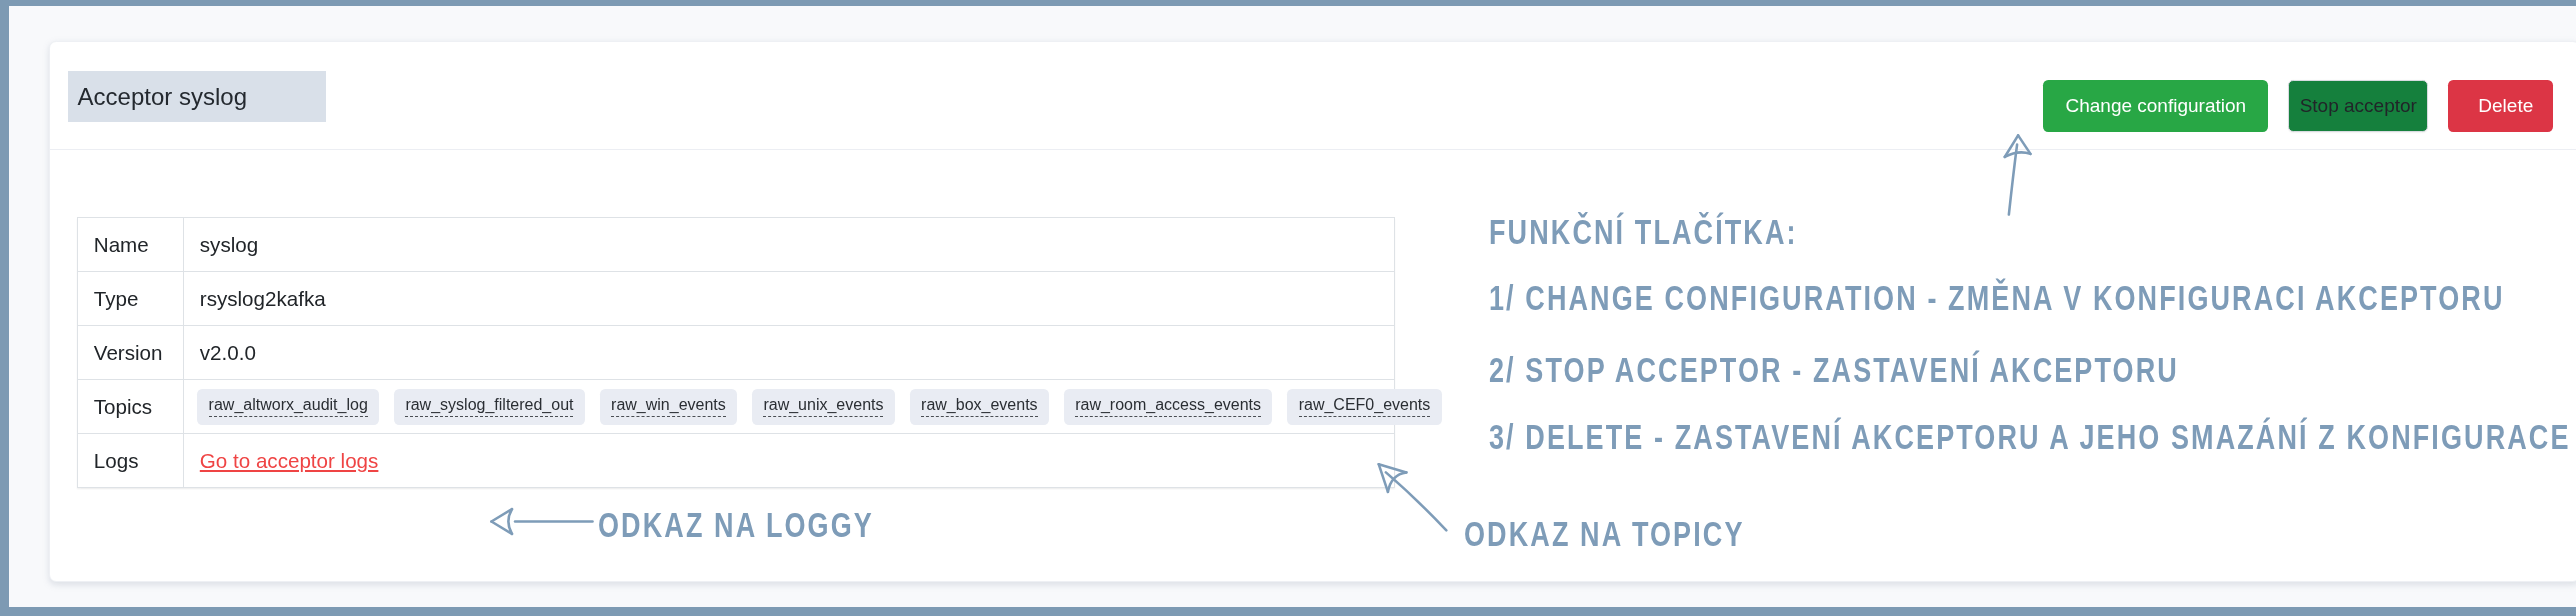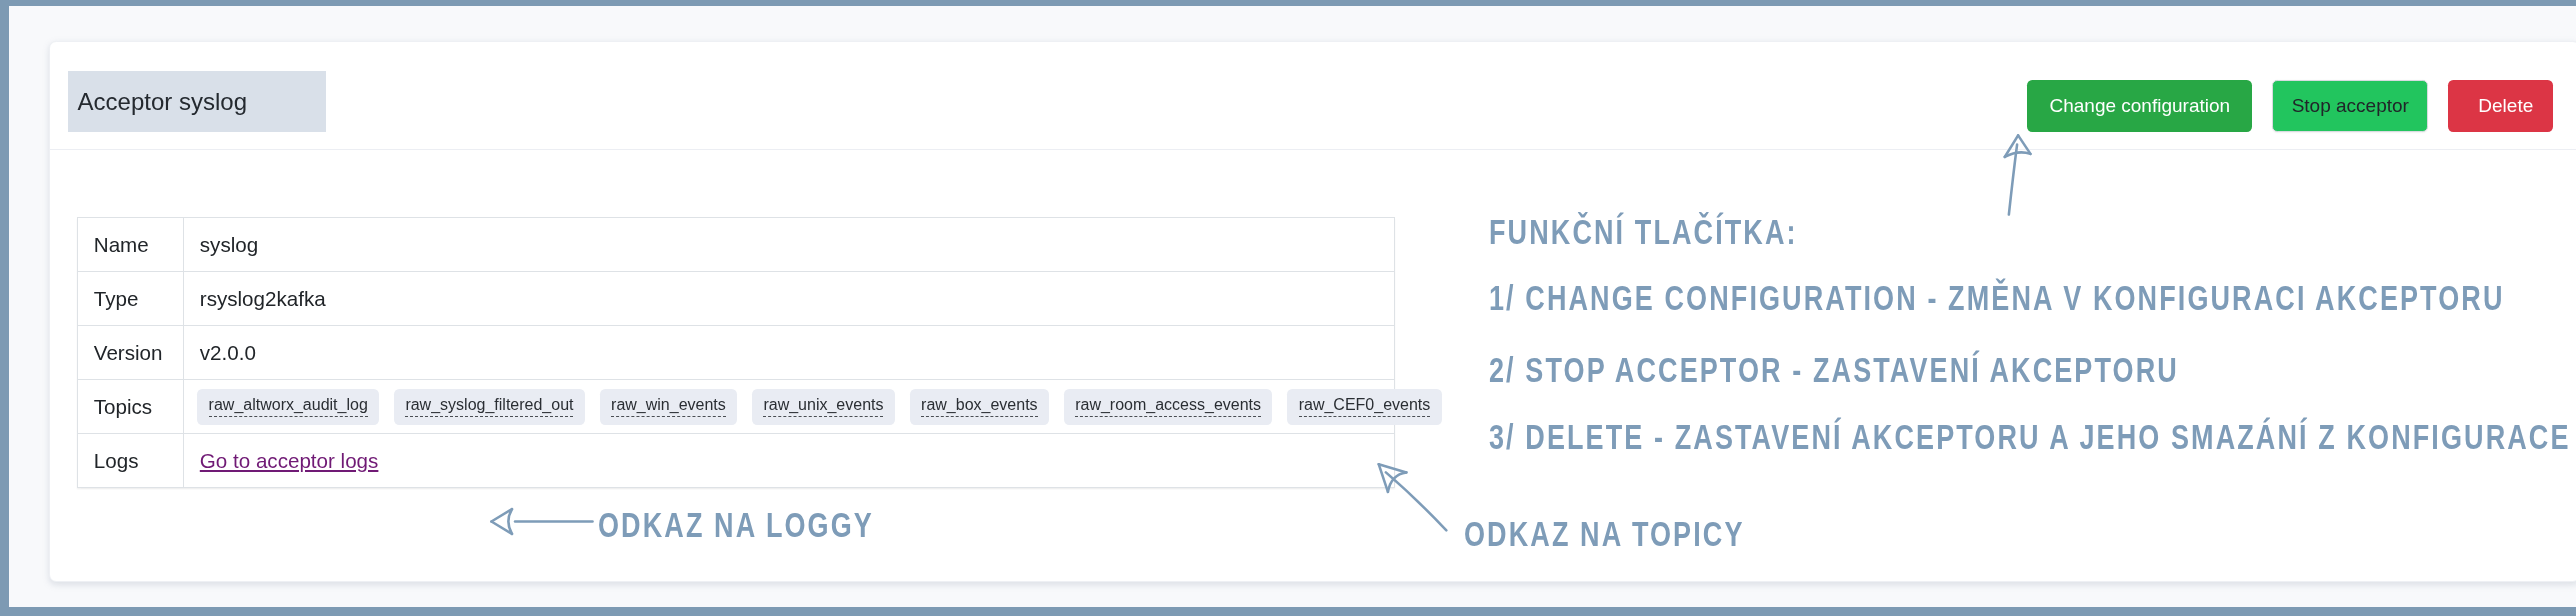--- a/index.html
+++ b/index.html
@@ -3,43 +3,43 @@
 <meta charset="utf-8">
 <style>
   html,body{margin:0;padding:0;width:2597px;height:616px;overflow:hidden;
     font-family:"Liberation Sans",sans-serif;}
   body{position:relative;background:#7d9ab3;}
   .page{position:absolute;left:9.3px;top:6.2px;width:2570px;height:601px;background:#f8f9fb;}
   .card{position:absolute;left:40px;top:35px;width:2531px;height:541px;background:#ffffff;
     border:0.5px solid #eef0f4;border-radius:7.2px;box-shadow:0 2.6px 6.2px rgba(140,152,170,.25);box-sizing:border-box;}
   
   .card-header{position:absolute;left:0;top:0;width:100%;height:108px;border-bottom:1px solid #eceef3;box-sizing:border-box;}
-  .title-hl{position:absolute;left:17.5px;top:29px;width:258px;height:61px;background:#d9e0e9;
+  .title-hl{position:absolute;left:17.5px;top:29px;width:258px;height:51px;background:#d9e0e9;
     display:flex;align-items:center;box-sizing:border-box;padding-left:9.8px;
     font-size:24px;color:#24292f;white-space:nowrap;}
   .btn-row{position:absolute;right:26px;top:38px;display:flex;gap:20px;}
   .btn{height:52px;border-radius:5.2px;font-size:19px;font-family:"Liberation Sans",sans-serif;
     display:flex;align-items:center;justify-content:center;border:none;cursor:pointer;box-sizing:border-box;white-space:nowrap;}
   .btn-success{width:225px;background:#28a745;color:#ffffff;}
-  .btn-default{width:156px;background:#22c55e;color:#212529;border:0.5px solid #d8dbe0;box-shadow:0 0.5px 1.5px rgba(0,0,0,.05);}
+  .btn-default{width:140px;background:#15803d;color:#212529;border:0.5px solid #d8dbe0;box-shadow:0 0.5px 1.5px rgba(0,0,0,.05);}
   .btn-danger{width:105px;background:#dc3545;color:#ffffff;padding-left:16px;}
   
   .dtable{position:absolute;left:27px;top:135px;width:1318px;border:0.5px solid #dee2e6;border-bottom:none;box-sizing:border-box;
     box-shadow:0 1.5px 1.5px rgba(0,0,0,.06);margin-top:40px;}
   .trow{display:flex;height:54px;border-bottom:0.5px solid #dee2e6;box-sizing:border-box;}
   .tlabel{width:106px;min-width:106px;border-right:0.5px solid #dee2e6;display:flex;align-items:center;
     padding-left:15.5px;font-size:20.6px;color:#212529;box-sizing:border-box;}
   .tvalue{flex:1;display:flex;align-items:center;padding-left:15.5px;font-size:20.6px;color:#212529;box-sizing:border-box;}
   .badge{display:inline-flex;align-items:center;height:33px;padding:0 12.4px;background:#4caf50;
     border-radius:5.2px;font-size:17.5px;color:#15191d;}
   .tagrow{gap:15px;flex-wrap:nowrap;padding-left:13px;}
   .tag{display:inline-flex;align-items:center;height:36px;padding:0 11.3px;background:#e9ecf3;border-radius:5.2px;
     font-size:16px;color:#2a2e33;white-space:nowrap;cursor:pointer;}
   .tag-text{border-bottom:1.5px dashed #4a4e53;padding-bottom:2.6px;}
-  .loglink{font-size:20.6px;color:#701a75;text-decoration:underline;cursor:pointer;}
+  .loglink{font-size:20.6px;color:#ef4444;text-decoration:underline;cursor:pointer;}
   
   .note{position:absolute;color:#7e9cb8;font-weight:bold;font-size:27px;letter-spacing:2.1px;line-height:1;
     transform:scaleY(1.3);transform-origin:left top;white-space:nowrap;}
   .arrow{position:absolute;}
   .arrow path,.arrow line{stroke:#7e9cb8;stroke-width:5;fill:none;stroke-linecap:round;stroke-linejoin:round;}
 </style>
 </head>
 <body>
 
 <div class="page">

